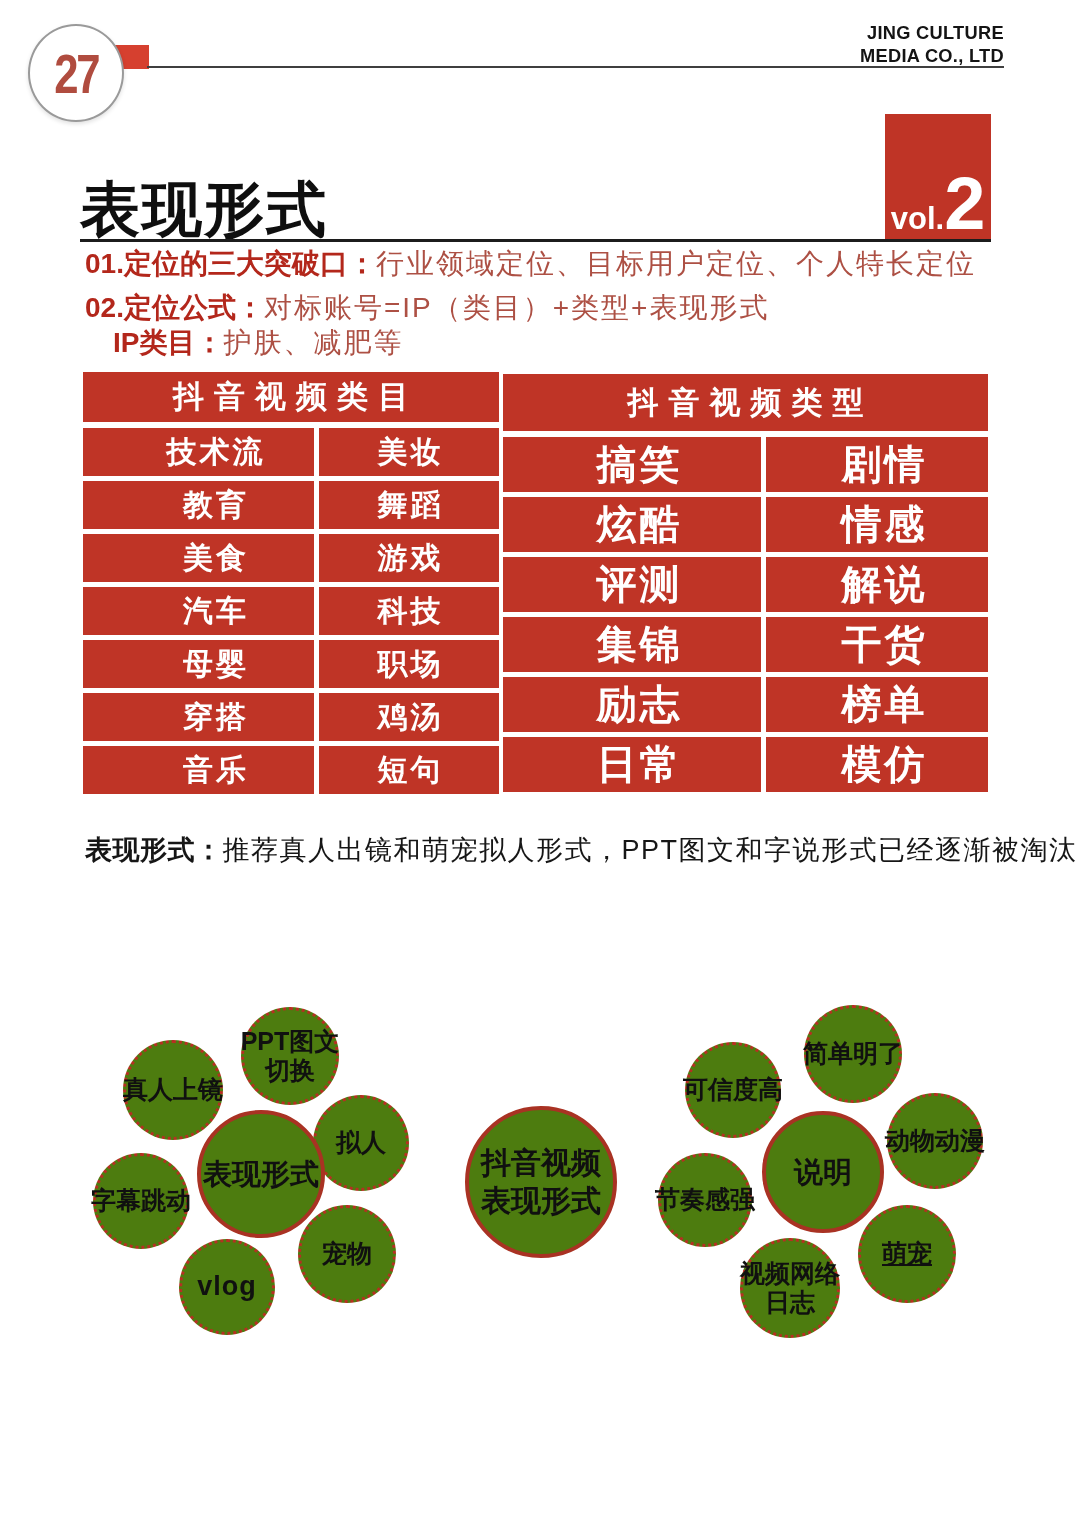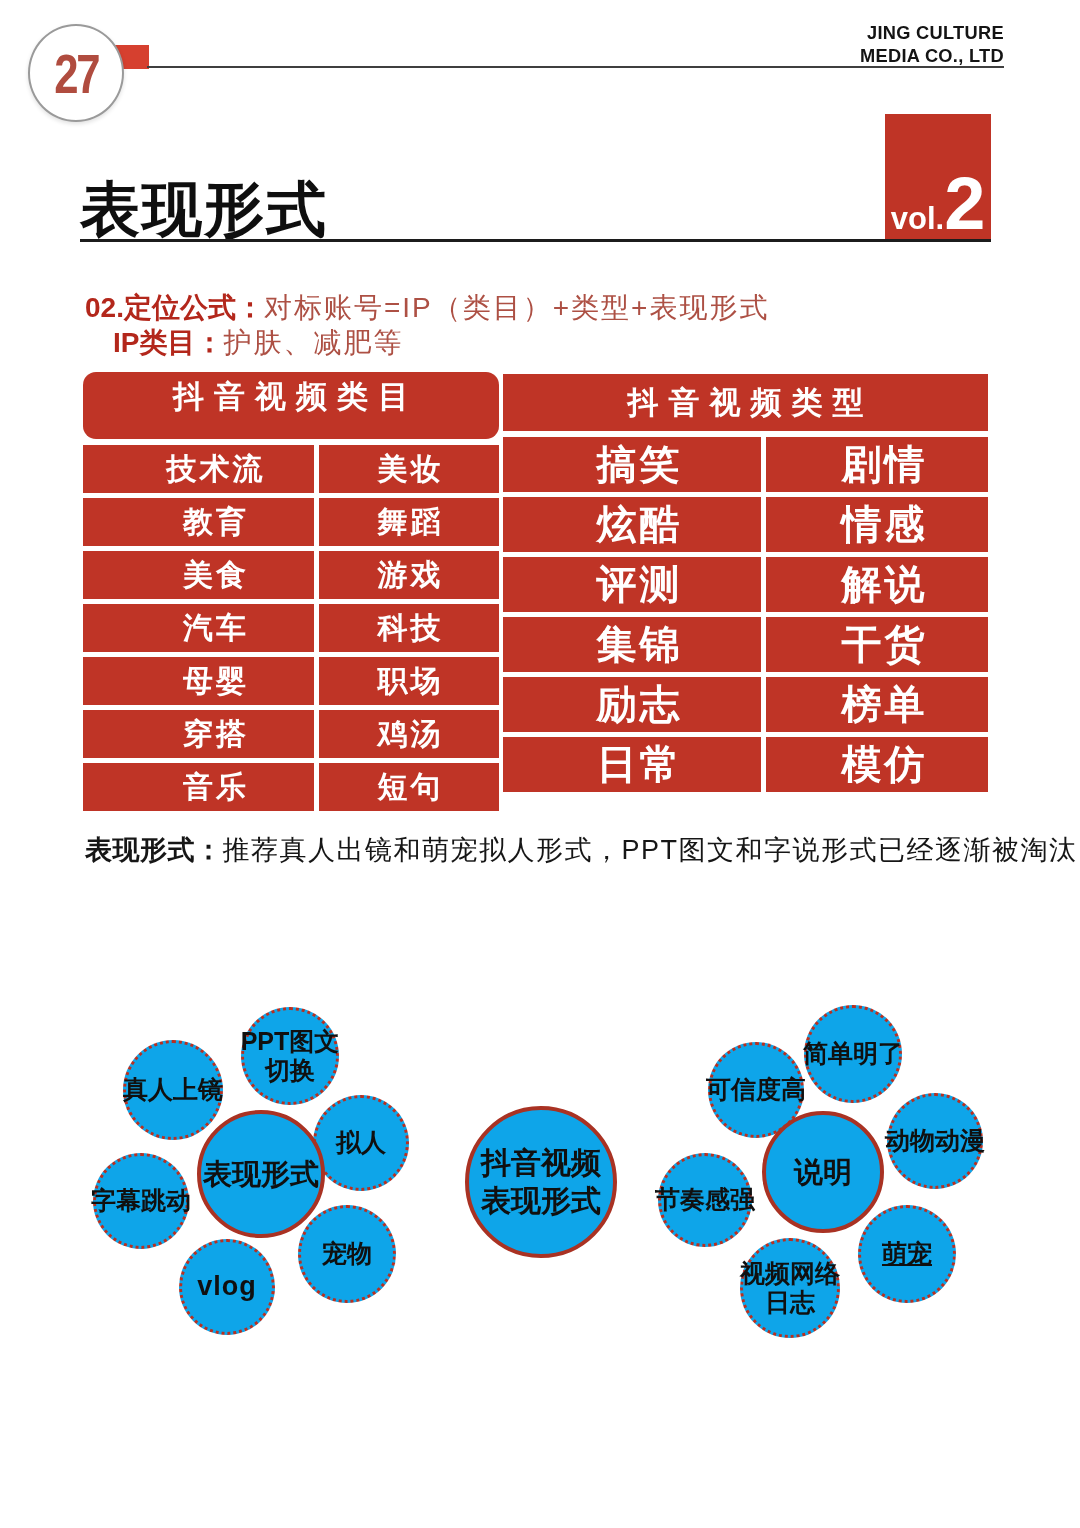--- a/index.html
+++ b/index.html
@@ -36,38 +36,38 @@
   .intro .lbl{font-weight:bold;color:var(--intro-label-red);}
   .intro .txt{color:var(--intro-text-red);letter-spacing:2px;}
   .line1{top:247px;} .line2{top:291px;} .line3{top:326px;margin-left:28px;}
 
   
   .rtable{position:absolute;}
   .table-left{left:83px;top:372px;width:416px;}
   .table-right{left:503px;top:374px;width:485px;}
   .t-header{background:var(--accent-red);color:#fff;font-weight:bold;text-align:center;
       letter-spacing:10px;text-indent:10px;margin-bottom:6px;}
-  .table-left .t-header{height:67px;line-height:50px;font-size:31px;border-radius:13px;}
+  .table-left .t-header{height:50px;line-height:50px;font-size:31px;}
   .table-right .t-header{height:57px;line-height:57px;font-size:31px;}
   .t-row{display:flex;gap:5px;margin-bottom:5px;}
   .t-row:last-child{margin-bottom:0;}
   .t-cell{background:var(--accent-red);color:#fff;font-weight:bold;display:flex;
       align-items:center;justify-content:center;letter-spacing:3px;text-indent:3px;}
   .table-left  .t-cell{height:48px;font-size:30px;}
   .table-right .t-cell{height:55px;font-size:40px;padding-left:12px;}
   .table-left  .t-cell.c1{flex:52.5;padding-left:32px;} .table-left  .t-cell.c2{flex:47.5;}
   .table-right .t-cell.c1{flex:54;}   .table-right .t-cell.c2{flex:46;}
 
   
   .note{position:absolute;left:85px;top:832px;margin:0;font-size:27px;color:var(--text-black);
       letter-spacing:1.5px;white-space:nowrap;}
   .note .lbl{font-weight:bold;letter-spacing:.5px;}
 
   
-  .bubble{position:absolute;border-radius:50%;background:#0ea5e9;display:flex;align-items:center;
+  .bubble{position:absolute;border-radius:50%;background:#4d7c0f;display:flex;align-items:center;
       justify-content:center;text-align:center;font-weight:bold;color:#101010;white-space:pre;
       line-height:1.18;}
   .dotted{border:3px dotted var(--circle-dotted-red);font-size:25px;}
   .solid{border:4px solid var(--circle-solid-red);font-size:29px;}
   .latin{font-size:27px;letter-spacing:1px;}
   .big{font-size:30px;line-height:1.28;}
 </style>
 </head>
 <body>
 
@@ -84,20 +84,23 @@
   </p>
 
   <h1 class="title">表现形式</h1>
   <div class="vol-box">
     <div class="vol-inner">
       <span class="vol-prefix">vol.</span><span class="vol-num">2</span>
     </div>
   </div>
   <div class="title-rule"></div>
 
+  <p class="intro line1">
+    <span class="lbl">01.定位的三大突破口：</span><span class="txt">行业领域定位、目标用户定位、个人特长定位</span>
+  </p>
   <p class="intro line2">
     <span class="lbl">02.定位公式：</span><span class="txt">对标账号=IP（类目）+类型+表现形式</span>
   </p>
   <p class="intro line3">
     <span class="lbl">IP类目：</span><span class="txt">护肤、减肥等</span>
   </p>
 
   <div class="rtable table-left">
     <div class="t-header">抖音视频类目</div>
     <div class="t-row">
@@ -167,21 +170,21 @@
 切换</div>
   <div class="bubble dotted" style="left:313px;top:1095px;width:90px;height:90px;">拟人</div>
   <div class="bubble dotted" style="left:93px;top:1153px;width:90px;height:90px;">字幕跳动</div>
   <div class="bubble dotted latin" style="left:179px;top:1239px;width:90px;height:90px;">vlog</div>
   <div class="bubble dotted" style="left:298px;top:1205px;width:92px;height:92px;">宠物</div>
   <div class="bubble solid" style="left:197px;top:1110px;width:120px;height:120px;">表现形式</div>
 
   <div class="bubble solid big" style="left:465px;top:1106px;width:144px;height:144px;">抖音视频
 表现形式</div>
 
-  <div class="bubble dotted" style="left:708px;top:1042px;width:90px;height:90px;">可信度高</div>
+  <div class="bubble dotted" style="left:685px;top:1042px;width:90px;height:90px;">可信度高</div>
   <div class="bubble dotted" style="left:804px;top:1005px;width:92px;height:92px;">简单明了</div>
   <div class="bubble dotted" style="left:887px;top:1093px;width:90px;height:90px;">动物动漫</div>
   <div class="bubble dotted" style="left:658px;top:1153px;width:88px;height:88px;">节奏感强</div>
   <div class="bubble dotted" style="left:740px;top:1238px;width:94px;height:94px;">视频网络
 日志</div>
   <div class="bubble dotted" style="left:858px;top:1205px;width:92px;height:92px;text-decoration:underline;">萌宠</div>
   <div class="bubble solid" style="left:762px;top:1111px;width:114px;height:114px;">说明</div>
 
 </div>
 

